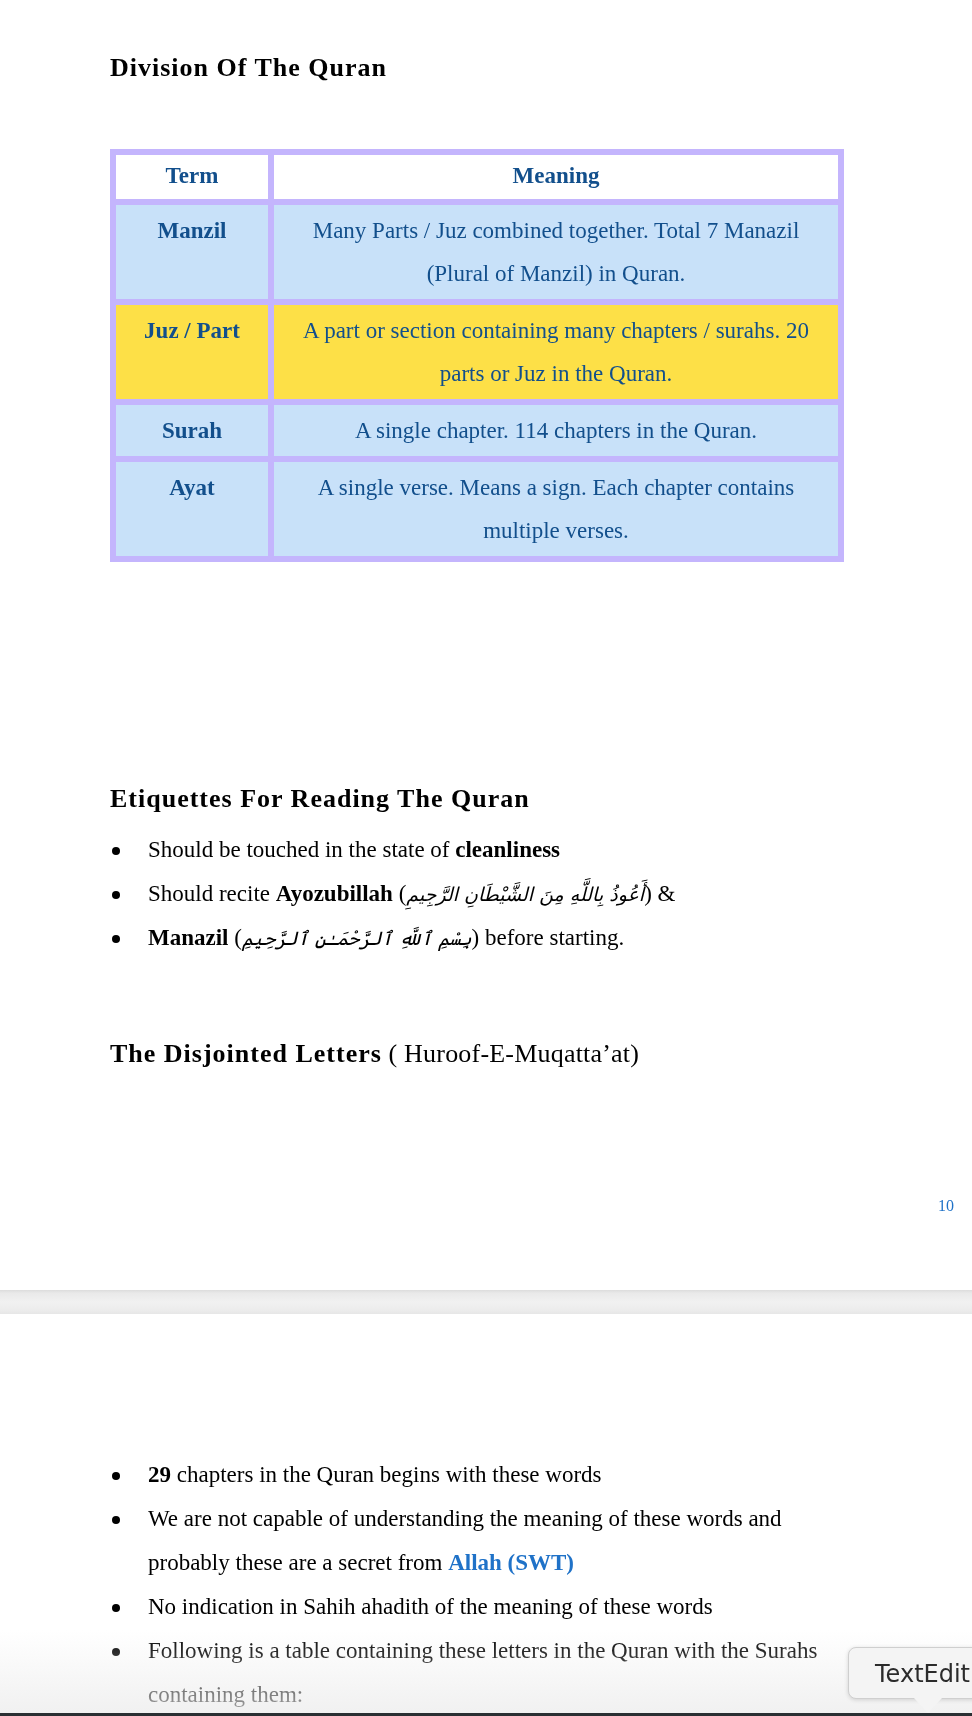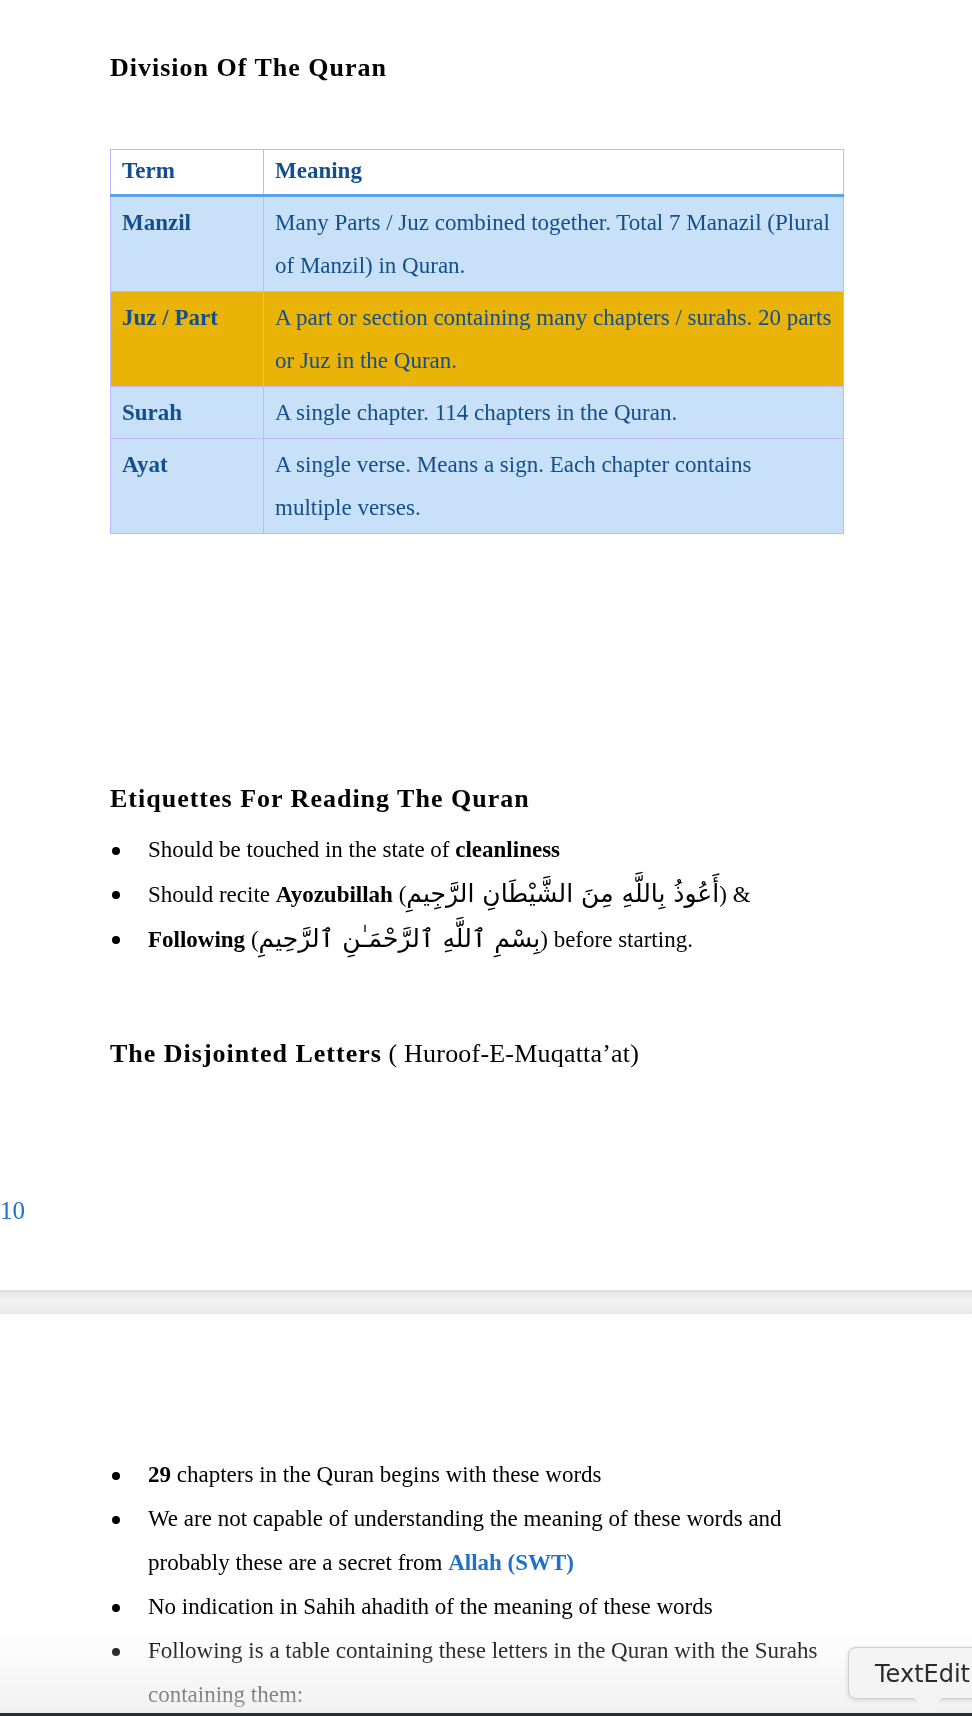--- a/index.html
+++ b/index.html
@@ -23,45 +23,45 @@
   .h-division { top: 53px; text-align: center; }
   .h-etiquette { top: 748px; margin-top: 36px; }
   .h-disjointed { top: 1039px; }
   .h-disjointed .light { font-weight: normal; letter-spacing: 0.2px; }
 
   table.terms {
     position: absolute; left: 110px; top: 149px; width: 734px;
     border-collapse: collapse; color: #124f8c; font-size: 23px;
   }
   table.terms td, table.terms th {
-    border: 1px solid #c4b5fd; vertical-align: top; text-align: left;
+    border: 6px solid #c4b5fd; vertical-align: top; text-align: center;
     padding: 4px 11px 4px 11px; line-height: 43px;
   }
   table.terms th { font-weight: bold; height: 36px; line-height: 34px; border-bottom: 3px solid #5aa3e8; }
   table.terms td.term { font-weight: bold; width: 130px; }
   table.terms tr.shaded td { background: #c8e1f9; }
-  table.terms tr.plain td { background: #eab308; }
+  table.terms tr.plain td { background: #fde047; }
 
   ul.bullets {
     position: absolute; left: 110px; margin: 0; padding: 0; list-style: none;
     font-size: 23px; line-height: 44px;
   }
   ul.bullets li { position: relative; padding-left: 38px; }
   ul.bullets li::before {
     content: ""; position: absolute; left: 2px; top: 19px; width: 8px; height: 8px;
     background: #000; border-radius: 50%;
   }
   .b-etq { top: 828px; }
   .b-disj { top: 1453px; width: 740px; }
-  .arabic { font-family: "DejaVu Sans", sans-serif; font-size: 25px; }
+  .arabic { font-family: "DejaVu Sans", sans-serif; font-size: 19px; font-style: italic; }
   .accent { color: #1f72c8; font-weight: bold; }
 
   .page-number {
-    position: absolute; left: 0; width: 954px; top: 1197px; text-align: left;
-    color: #1f72c8; font-size: 25px;
+    position: absolute; left: 0; width: 954px; top: 1197px; text-align: right;
+    color: #1f72c8; font-size: 16px;
   }
 
   .dock-shadow {
     position: absolute; left: 0; top: 1630px; width: 972px; height: 83px;
     background: linear-gradient(to bottom, rgba(255,255,255,0) 0%, rgba(235,235,235,0.7) 100%);
     pointer-events: none;
   }
   .dock-line { position: absolute; left: 0; top: 1713px; width: 972px; height: 3px; background: #2a2f33; }
   .tooltip {
     position: absolute; left: 848px; top: 1647px; height: 52px; width: 140px;
@@ -115,21 +115,21 @@
 <h2 class="h-etiquette">Etiquettes For Reading The Quran</h2>
 
 <ul class="bullets b-etq">
   <li>
     <span>Should be touched in the state of </span><b>cleanliness</b>
   </li>
   <li>
     <span>Should recite </span><b>Ayozubillah</b><span> (</span><span class="arabic" dir="rtl">أَعُوذُ بِاللَّهِ مِنَ الشَّيْطَانِ الرَّجِيمِ</span><span>) &amp;</span>
   </li>
   <li>
-    <b>Following</b><span> (</span><span class="arabic" dir="rtl">بِسْمِ ٱللَّهِ ٱلرَّحْمَـٰنِ ٱلرَّحِيمِ</span><span>) before starting.</span>
+    <b>Manazil</b><span> (</span><span class="arabic" dir="rtl">بِسْمِ ٱللَّهِ ٱلرَّحْمَـٰنِ ٱلرَّحِيمِ</span><span>) before starting.</span>
   </li>
 </ul>
 
 <h2 class="h-disjointed"><span>The Disjointed Letters</span><span class="light"> ( Huroof-E-Muqatta’at)</span></h2>
 
 <div class="page-number">10</div>
 
 <ul class="bullets b-disj">
   <li><b>29</b><span> chapters in the Quran begins with these words</span></li>
   <li><span>We are not capable of understanding the meaning of these words and probably these are a secret from </span><span class="accent">Allah (SWT)</span></li>

